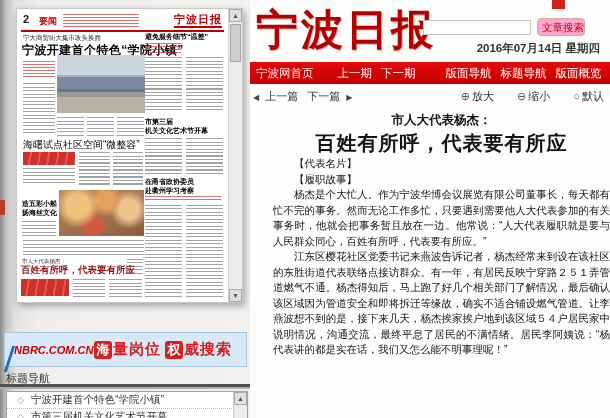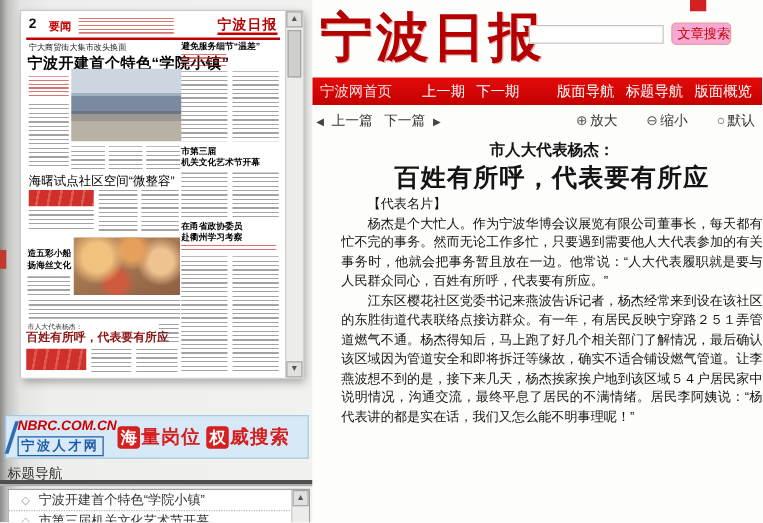--- a/index.html
+++ b/index.html
@@ -208,21 +208,20 @@
         <div class="sb-btn sb-up">▲</div>
         <div class="sb-thumb"></div>
         <div class="sb-btn sb-down">▼</div>
       </div>
     </div>
 
 
     <div class="banner">
       <div class="nbrc">
         <span class="nbrc-top">NBRC.COM.CN</span>
-        <span class="nbrc-bottom">宁波人才网</span>
       </div>
       <div class="slogan">
         <span class="sl-box">海</span>
         <span class="sl-rest">量岗位</span>
         <span class="sl-box">权</span>
         <span class="sl-rest">威搜索</span>
       </div>
     </div>
 
     <div class="tn-label">标题导航</div>
@@ -240,20 +239,21 @@
         <div class="sb-btn sb-up">▲</div>
       </div>
     </div>
   </aside>
 
   <main class="content">
     <div class="masthead">宁波日报</div>
     <div class="red-tab"></div>
     <input class="search-input" style="">
     <div class="search-btn">文章搜索</div>
+    <div class="date">2016年07月14日 星期四</div>
 
     <nav class="redbar">
       <span class="rb-home">宁波网首页</span>
       <span class="rb-prev">上一期</span>
       <span class="rb-next">下一期</span>
       <span class="rb-layout">版面导航</span>
       <span class="rb-title">标题导航</span>
       <span class="rb-overview">版面概览</span>
     </nav>
 
@@ -269,19 +269,20 @@
         <span class="zctl"><span class="zicon">⊖</span><span>缩小</span></span>
         <span class="zctl"><span class="zicon">○</span><span>默认</span></span>
       </div>
     </div>
 
     <article class="article">
       <div class="a-eyebrow">市人大代表杨杰：</div>
       <h1 class="a-title">百姓有所呼，代表要有所应</h1>
       <div class="a-body">
         <p>【代表名片】</p>
+        <p>【履职故事】</p>
         <p>杨杰是个大忙人。作为宁波华博会议展览有限公司董事长，每天都有忙不完的事务。然而无论工作多忙，只要遇到需要他人大代表参加的有关事务时，他就会把事务暂且放在一边。他常说：“人大代表履职就是要与人民群众同心，百姓有所呼，代表要有所应。”</p>
         <p>江东区樱花社区党委书记来燕波告诉记者，杨杰经常来到设在该社区的东胜街道代表联络点接访群众。有一年，有居民反映宁穿路２５１弄管道燃气不通。杨杰得知后，马上跑了好几个相关部门了解情况，最后确认该区域因为管道安全和即将拆迁等缘故，确实不适合铺设燃气管道。让李燕波想不到的是，接下来几天，杨杰挨家挨户地到该区域５４户居民家中说明情况，沟通交流，最终平息了居民的不满情绪。居民李阿姨说：“杨代表讲的都是实在话，我们又怎么能不明事理呢！”</p>
 
       </div>
     </article>
   </main>
 </div>
 
 </body></html>

